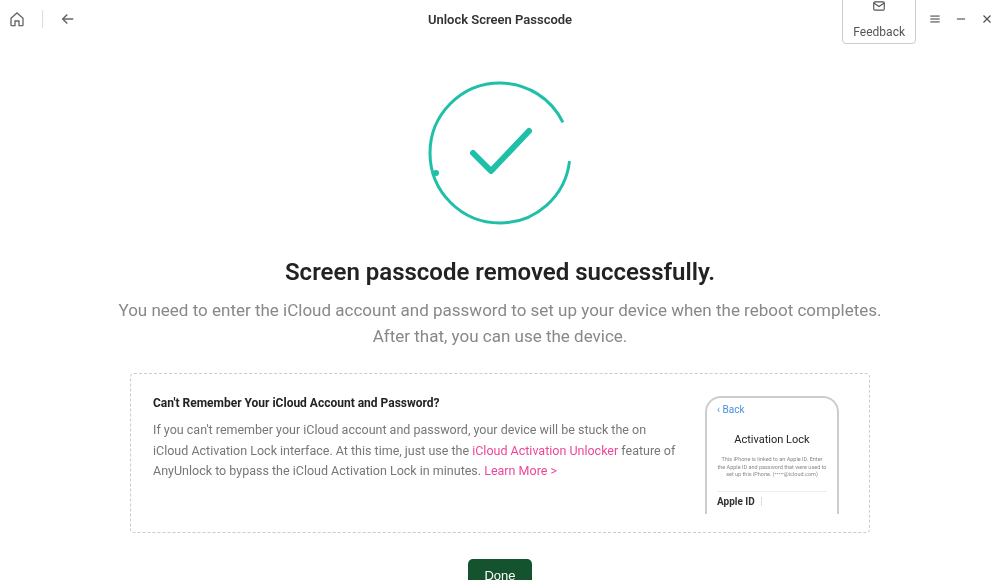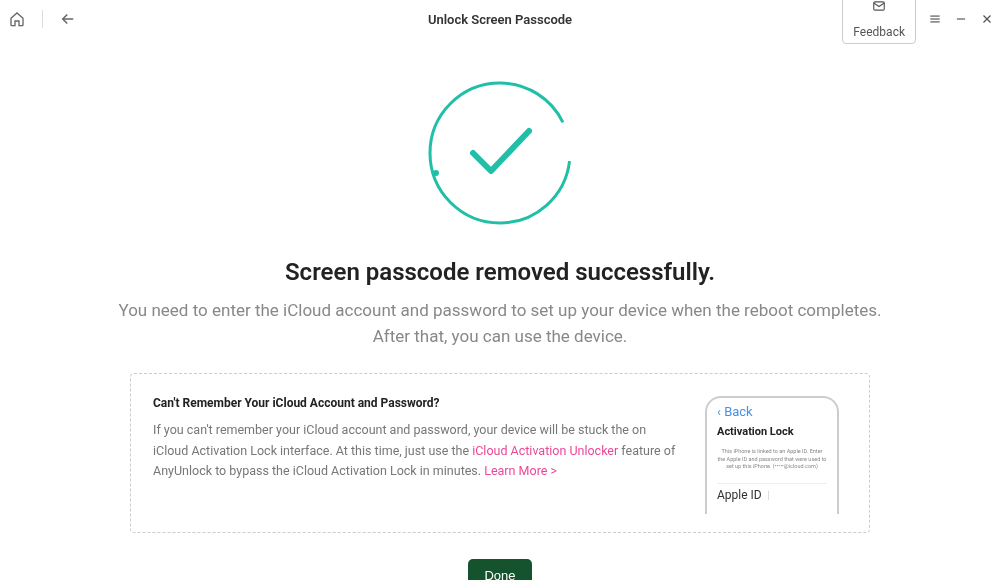--- a/index.html
+++ b/index.html
@@ -143,49 +143,50 @@
       left: 8px;
       right: 8px;
       bottom: -50px;
       border: 2px solid #ccc;
       border-bottom: none;
       border-radius: 16px 16px 0 0;
       background: #fff;
       padding: 6px 10px 0;
     }
     .phone-back {
-      font-size: 13px;
+      font-size: 10px;
       color: #4a90e2;
       text-align: left;
     }
     .phone-title {
       font-size: 11px;
-      font-weight: 700;
-      margin-top: 6px;
+      font-weight: 400;
+      text-align: center;
+      margin-top: 18px;
       color: #222;
     }
     .phone-desc {
       font-size: 5.5px;
       color: #888;
       text-align: center;
       margin-top: 10px;
       line-height: 1.4;
     }
     .phone-field {
       display: flex;
       align-items: center;
       gap: 6px;
       margin-top: 12px;
       border-top: 1px solid #eee;
       padding-top: 4px;
     }
     .phone-field-label {
-      font-size: 12px;
+      font-size: 10px;
       color: #333;
-      font-weight: 400;
+      font-weight: 700;
     }
     .phone-field-sep {
       width: 1px;
       height: 9px;
       background: #ddd;
     }
     .done-btn {
       background: #14532d;
       color: #fff;
       border: none;

